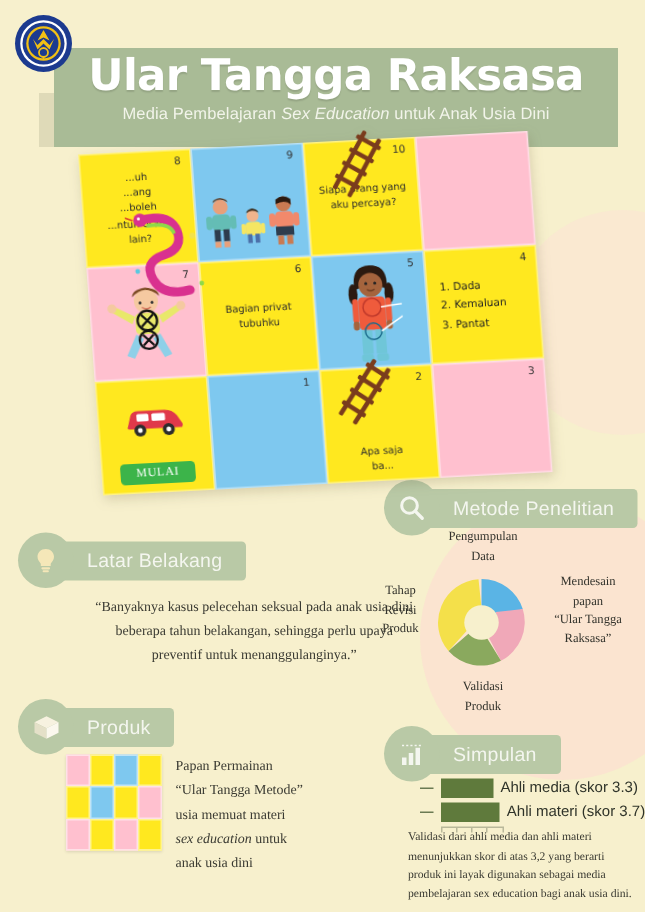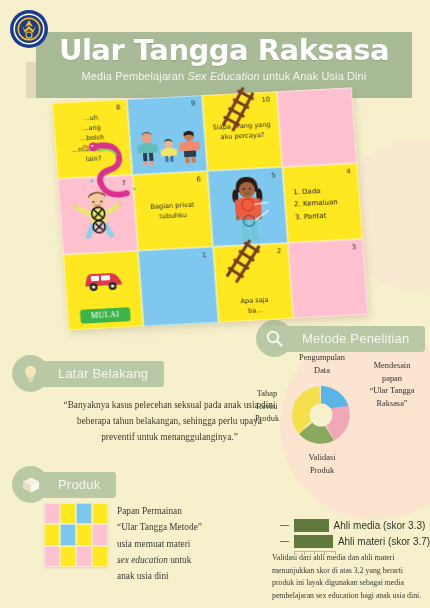--- a/index.html
+++ b/index.html
@@ -236,21 +236,21 @@
   }
   .lbl {
     position: absolute;
     font-family: "Liberation Serif", serif;
     font-size: 8.4px;
     line-height: 1.5;
     color: #33332c;
     text-align: center;
   }
   #lbl-top   { left: 277px; top: 352px; width: 90px; }
-  #lbl-right { left: 356px; top: 360px; width: 72px; }
+  #lbl-right { left: 356px; top: 382px; width: 72px; }
   #lbl-bot   { left: 286px; top: 452px; width: 72px; }
   #lbl-left  { left: 244px; top: 388px; width: 46px; }
 
   
   #simpulan-sec { left: 256px; top: 484px; }
   .legend {
     position: absolute;
     left: 280px; top: 519px;
     width: 148px;
   }
@@ -525,20 +525,31 @@
 
       <path d="M11 52 A29 29 0 0 1 31 4.2 L33.2 25.2 A12 12 0 0 0 24.5 37 Z" fill="#f4e04a"></path>
       <circle cx="33" cy="33" r="11.5" fill="#f7f0cd"></circle>
     </svg>
   </div>
   <div class="lbl" id="lbl-top">Pengumpulan<br>Data</div>
   <div class="lbl" id="lbl-right">Mendesain<br>papan<br>“Ular Tangga<br>Raksasa”</div>
   <div class="lbl" id="lbl-bot">Validasi<br>Produk</div>
   <div class="lbl" id="lbl-left">Tahap<br>Revisi<br>Produk</div>
 
+  <div class="sec" id="simpulan-sec">
+    <div class="icon-circ">
+      <svg width="18" height="18" viewBox="0 0 18 18">
+        <rect x="2" y="11" width="3" height="5" fill="#f4f6ef"></rect>
+        <rect x="6.5" y="8" width="3" height="8" fill="#f4f6ef"></rect>
+        <rect x="11" y="4.5" width="3" height="11.5" fill="#f4f6ef"></rect>
+        <path d="M2 3 L15 3" stroke="#f4f6ef" stroke-width="1" stroke-dasharray="1.4 1.4"></path>
+      </svg>
+    </div>
+    <div class="pill">Simpulan</div>
+  </div>
 
   <div class="legend">
     <div class="legrow">
       <span class="legdash"></span>
       <span class="legbar" id="bar0" style="width: 34.6px; background: rgb(95, 122, 60);"></span>
       <span class="leglabel">Ahli media (skor 3.3)</span>
     </div>
     <div class="legrow">
       <span class="legdash"></span>
       <span class="legbar" id="bar1" style="width: 38.9px; background: rgb(95, 122, 60);"></span>

